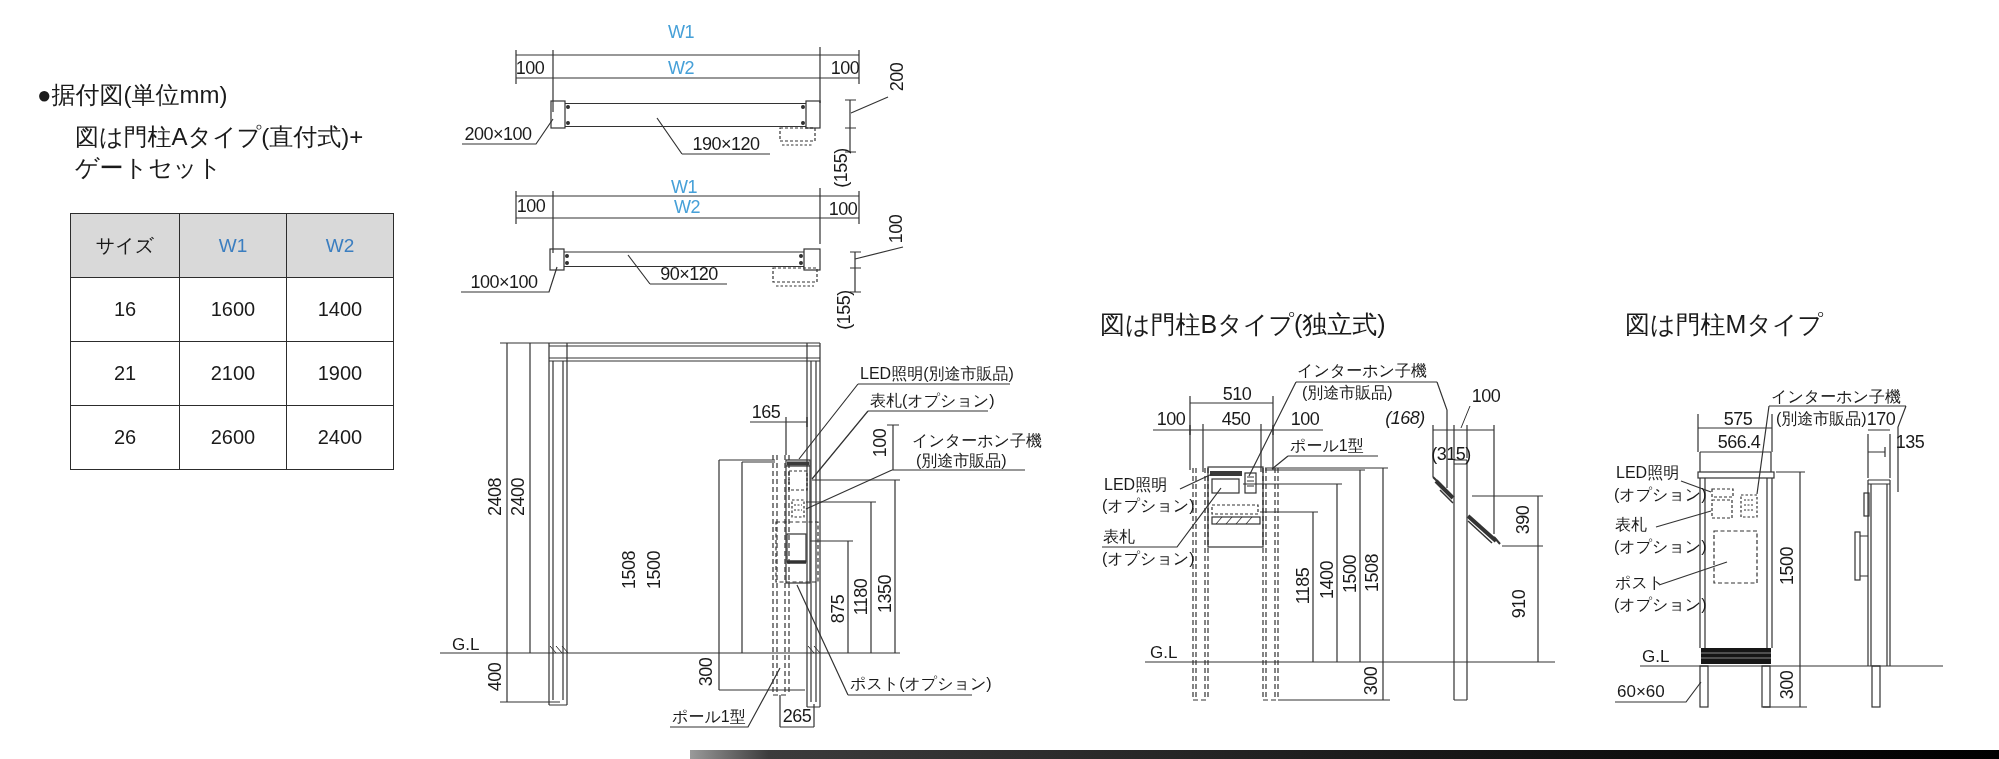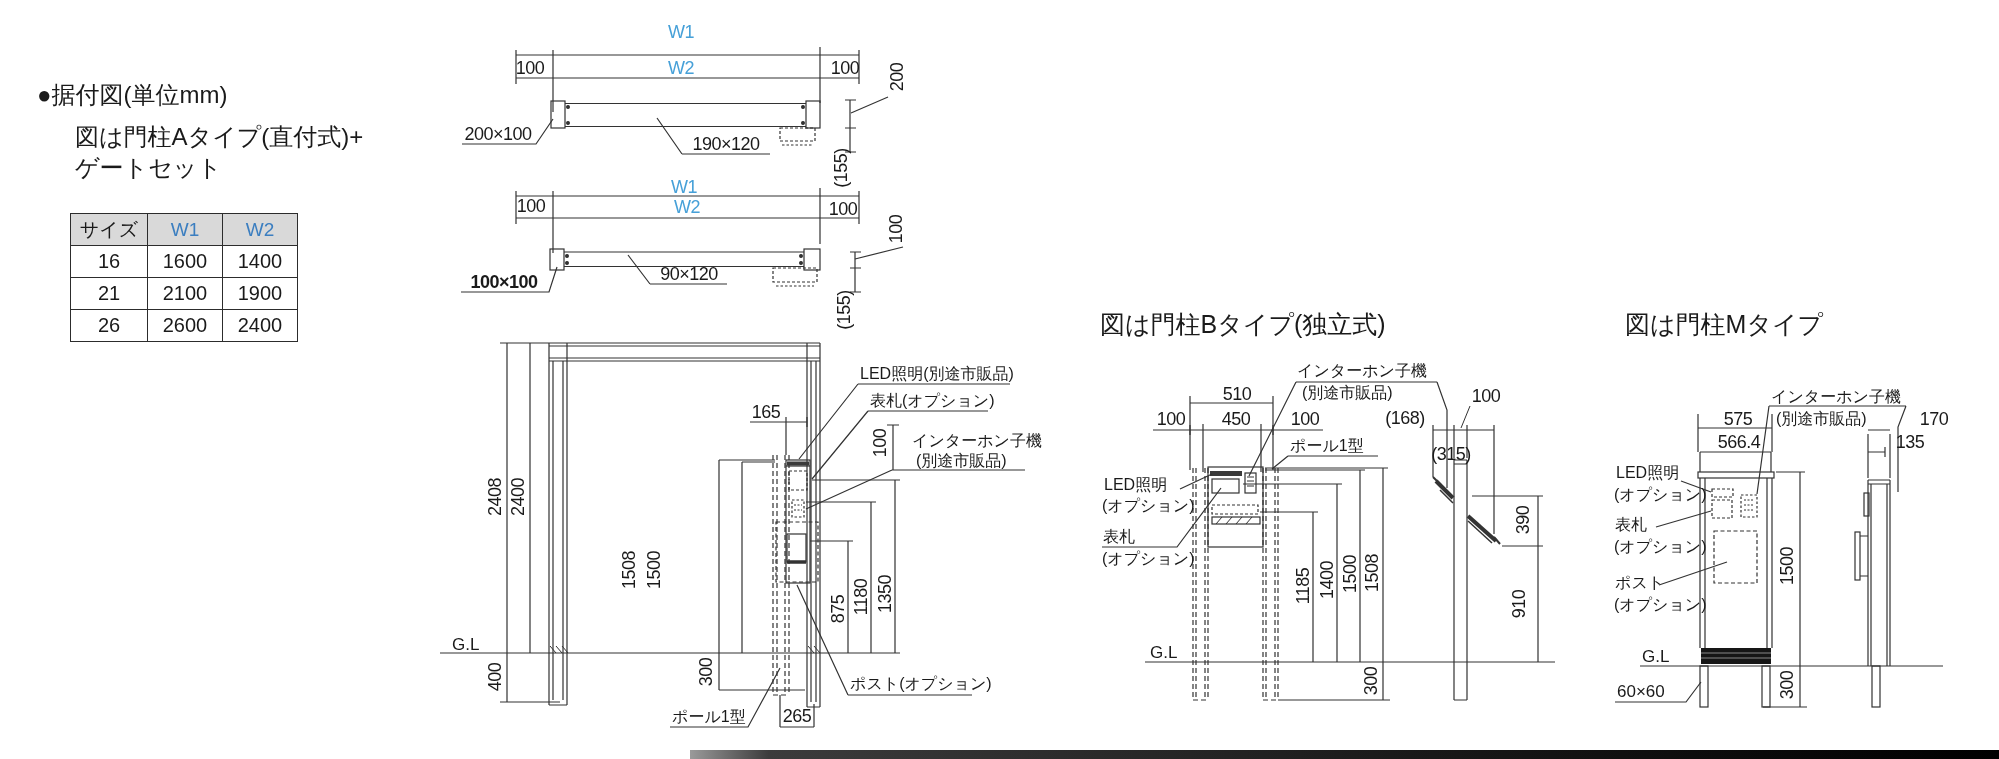--- a/index.html
+++ b/index.html
@@ -12,21 +12,21 @@
   .f16{font-size:16px;}
   .f17{font-size:17px;}
   .f18{font-size:18px;letter-spacing:-0.5px;}
   .f24{font-size:24px;}
   .f26{font-size:25px;}
   .blue{color:#46a0d8;}
   .tblue{color:#3b7ec0;}
   
   #size-table{position:absolute;left:70px;top:213px;border-collapse:collapse;}
   #size-table td{border:1.6px solid #2c2c2c;text-align:center;font-size:20px;
-                 padding:0;height:31px;}
+                 padding:16px;height:31px;}
   #size-table .c1{width:76px;} #size-table .c2{width:74px;} #size-table .c3{width:74px;}
   #size-table .hd{background:#d9d9d9;font-size:19px;}
   #page-edge{position:absolute;left:690px;top:750px;width:1309px;height:9px;
              background:linear-gradient(90deg,#9a9a9a 0%,#3c3c3c 6%,#191919 55%,#000 100%);}
 </style>
 </head>
 <body>
 
 <div id="stage">
 
@@ -240,21 +240,21 @@
 <span class="lbl f18 ctr" style="left:845px;top:68px;">100</span>
 <span class="lbl f18 ctr" style="left:498px;top:134px;">200×100</span>
 <span class="lbl f18 ctr" style="left:726px;top:144px;">190×120</span>
 <span class="lbl f18 rot" style="left:897px;top:77px;">200</span>
 <span class="lbl f18 rot" style="left:841px;top:168px;">(155)</span>
 
 <span class="lbl f18 ctr blue" style="left:684px;top:187px;">W1</span>
 <span class="lbl f18 ctr blue" style="left:687px;top:207px;">W2</span>
 <span class="lbl f18 ctr" style="left:531px;top:206px;">100</span>
 <span class="lbl f18 ctr" style="left:843px;top:209px;">100</span>
-<span class="lbl f18 ctr" style="left:504px;top:282px;font-weight:bold;">100×100</span>
+<span class="lbl f18 ctr" style="left:504px;top:282px;">100×100</span>
 <span class="lbl f18 ctr" style="left:689px;top:274px;">90×120</span>
 <span class="lbl f18 rot" style="left:896px;top:229px;">100</span>
 <span class="lbl f18 rot" style="left:844px;top:310px;">(155)</span>
 
 <span class="lbl f16" style="left:860px;top:366px;">LED照明(別途市販品)</span>
 <span class="lbl f16" style="left:870px;top:393px;">表札(オプション)</span>
 <span class="lbl f16" style="left:912px;top:433px;">インターホン子機</span>
 <span class="lbl f16" style="left:916px;top:453px;">(別途市販品)</span>
 <span class="lbl f18 ctr" style="left:766px;top:412px;">165</span>
 <span class="lbl f18 rot" style="left:880px;top:443px;">100</span>
@@ -273,42 +273,42 @@
 <span class="lbl f16" style="left:850px;top:676px;text-align:right;">ポスト(オプション)</span>
 
 <span class="lbl f26" style="left:1100px;top:311px;">図は門柱Bタイプ(独立式)</span>
 <span class="lbl f16" style="left:1297px;top:363px;">インターホン子機</span>
 <span class="lbl f16" style="left:1302px;top:385px;">(別途市販品)</span>
 <span class="lbl f18 ctr" style="left:1237px;top:394px;">510</span>
 <span class="lbl f18 ctr" style="left:1171px;top:419px;">100</span>
 <span class="lbl f18 ctr" style="left:1236px;top:419px;">450</span>
 <span class="lbl f18 ctr" style="left:1305px;top:419px;">100</span>
 <span class="lbl f16" style="left:1290px;top:438px;">ポール1型</span>
-<span class="lbl f18 ctr" style="left:1405px;top:418px;">(168)</span>
+<span class="lbl f18 ctr" style="left:1405px;top:418px;font-style:italic;">(168)</span>
 <span class="lbl f18 ctr" style="left:1486px;top:396px;">100</span>
 <span class="lbl f18 ctr" style="left:1451px;top:418px;margin-top:36px;">(315)</span>
 <span class="lbl f16" style="left:1104px;top:477px;">LED照明</span>
 <span class="lbl f16" style="left:1102px;top:498px;">(オプション)</span>
 <span class="lbl f16" style="left:1103px;top:529px;">表札</span>
 <span class="lbl f16" style="left:1102px;top:551px;">(オプション)</span>
 <span class="lbl f18 rot" style="left:1303px;top:586px;">1185</span>
 <span class="lbl f18 rot" style="left:1327px;top:580px;">1400</span>
 <span class="lbl f18 rot" style="left:1350px;top:574px;">1500</span>
 <span class="lbl f18 rot" style="left:1372px;top:573px;">1508</span>
 <span class="lbl f17" style="left:1150px;top:644px;">G.L</span>
 <span class="lbl f18 rot" style="left:1371px;top:681px;">300</span>
 <span class="lbl f18 rot" style="left:1523px;top:520px;">390</span>
 <span class="lbl f18 rot" style="left:1519px;top:604px;">910</span>
 
 <span class="lbl f26" style="left:1625px;top:311px;">図は門柱Mタイプ</span>
 <span class="lbl f16" style="left:1771px;top:389px;">インターホン子機</span>
 <span class="lbl f16" style="left:1776px;top:411px;">(別途市販品)</span>
 <span class="lbl f18 ctr" style="left:1738px;top:419px;">575</span>
 <span class="lbl f18 ctr" style="left:1739px;top:442px;">566.4</span>
-<span class="lbl f18 ctr" style="left:1934px;top:419px;">170</span>
+<span class="lbl f18 ctr" style="left:1881px;top:419px;">170</span>
 <span class="lbl f18 ctr" style="left:1910px;top:442px;">135</span>
 <span class="lbl f16" style="left:1616px;top:465px;">LED照明</span>
 <span class="lbl f16" style="left:1614px;top:487px;">(オプション)</span>
 <span class="lbl f16" style="left:1615px;top:517px;">表札</span>
 <span class="lbl f16" style="left:1614px;top:539px;">(オプション)</span>
 <span class="lbl f16" style="left:1615px;top:575px;">ポスト</span>
 <span class="lbl f16" style="left:1614px;top:597px;">(オプション)</span>
 <span class="lbl f18 rot" style="left:1787px;top:566px;">1500</span>
 <span class="lbl f17" style="left:1642px;top:648px;">G.L</span>
 <span class="lbl f17" style="left:1617px;top:683px;">60×60</span>

